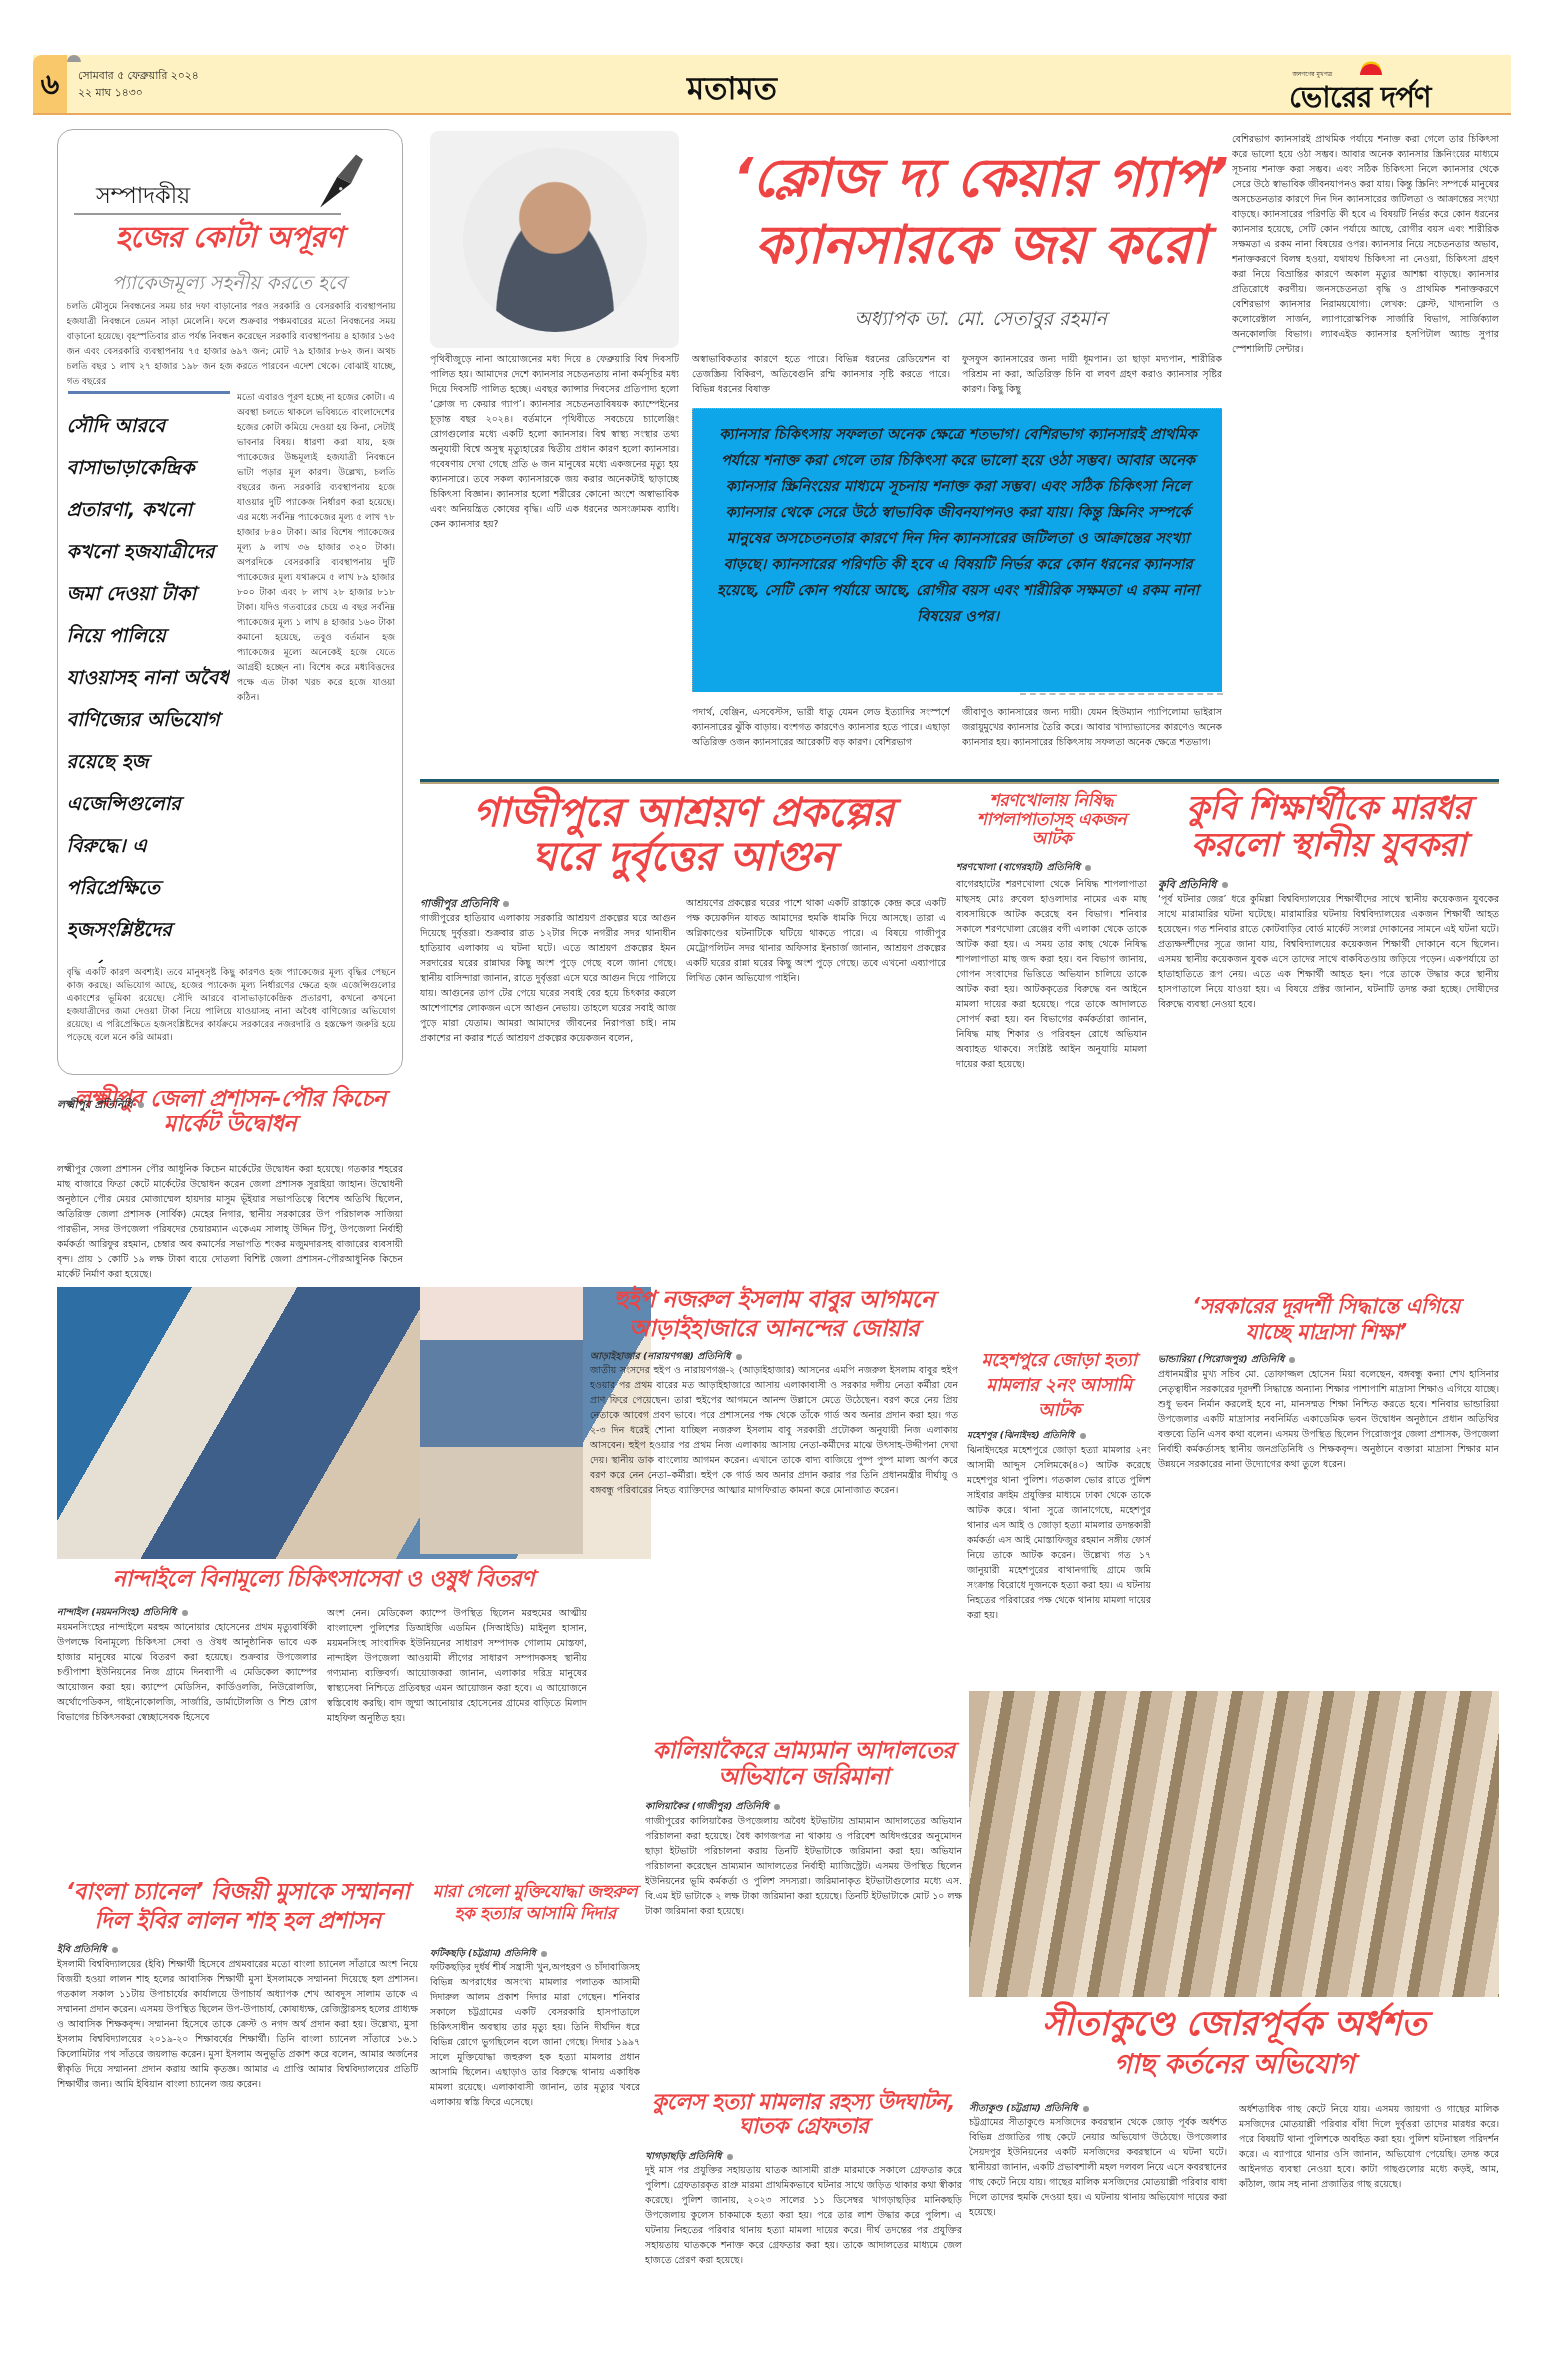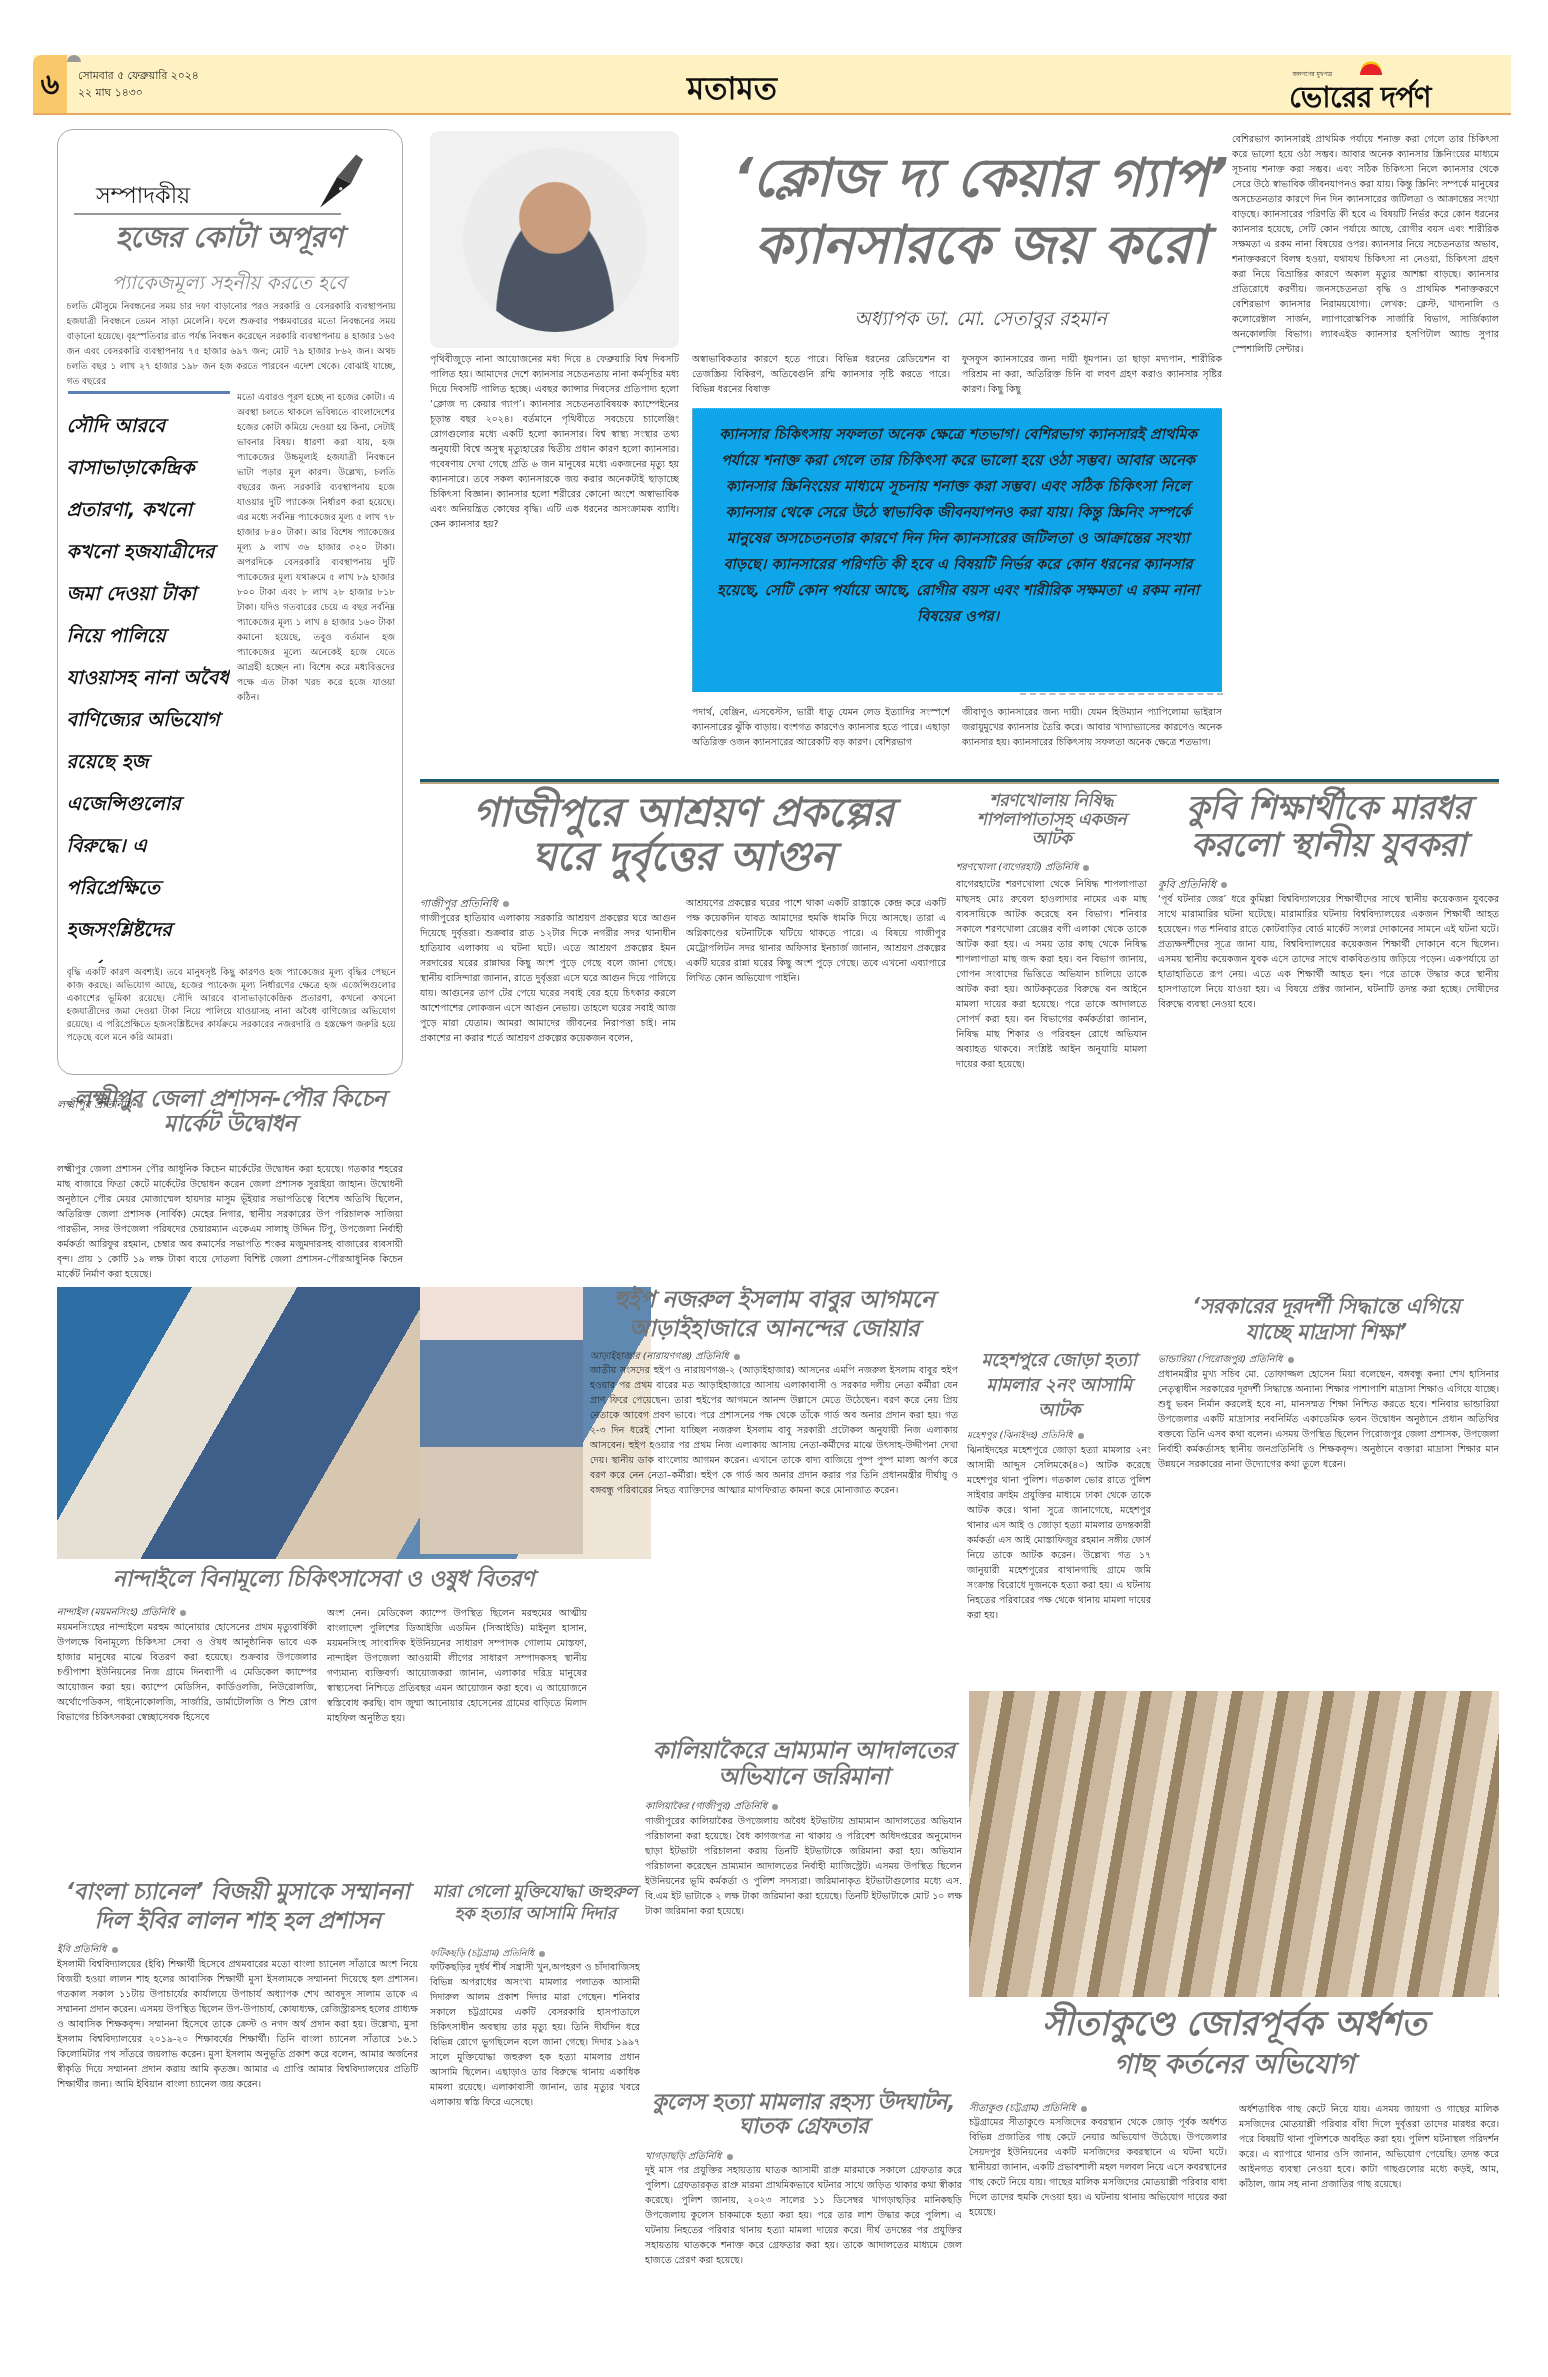--- a/index.html
+++ b/index.html
@@ -1,21 +1,21 @@
 <!DOCTYPE html>
 <html style="font-size:13.8px"><head>
 <meta charset="utf-8">
 <style>
   * { box-sizing: border-box; margin: 0; padding: 0; }
   html, body { width: 1548px; height: 2377px; background: #ffffff; overflow: hidden; }
   body { position: relative; font-family: "DejaVu Sans", sans-serif; color: #1a1a1a; }
   .abs { position: absolute; }
   .body-text { font-size: 10px; line-height: 15px; text-align: justify; color: #2a2a2a; overflow: hidden; }
-  .hl { font-family: "DejaVu Sans", sans-serif; font-weight: bold; color: #737373; text-align: center; line-height: 1.12; font-style: italic; letter-spacing: -0.4px; }
-  .byline { font-style: italic; font-weight: normal; font-size: 10.8px; color: #333; }
+  .hl { font-family: "DejaVu Sans", sans-serif; font-weight: bold; color: #ef4444; text-align: center; line-height: 1.12; font-style: italic; letter-spacing: -0.4px; }
+  .byline { font-style: italic; font-weight: bold; font-size: 10.8px; color: #333; }
   .byline .dot { display:inline-block; width:6px; height:6px; border-radius:50%; background:#999; margin-left:5.2px; vertical-align: middle; }
   .rule-dark { height: 5.2px; background: linear-gradient(#1e5a6e 0 60%, #b9a47c 60% 100%); }
   .photo { background: linear-gradient(135deg,#8aa1b8,#d7c3a8 40%,#5b7f9c 70%,#c9d3dd); overflow: hidden; }
 </style>
 </head>
 <body>
 
 <div class="abs" style="left:33px;top:55px;width:1478px;height:60px;background:#fff2c2;border-bottom:2.6px solid #e8a860;">
   <div class="abs" style="left:0;top:0;width:34px;height:58px;background:#f9c86a;border-radius:8.6px 0 0 0;">
     <span style="display:block;text-align:center;font-size:29px;font-weight:bold;line-height:58px;color:#111;">৬</span>

